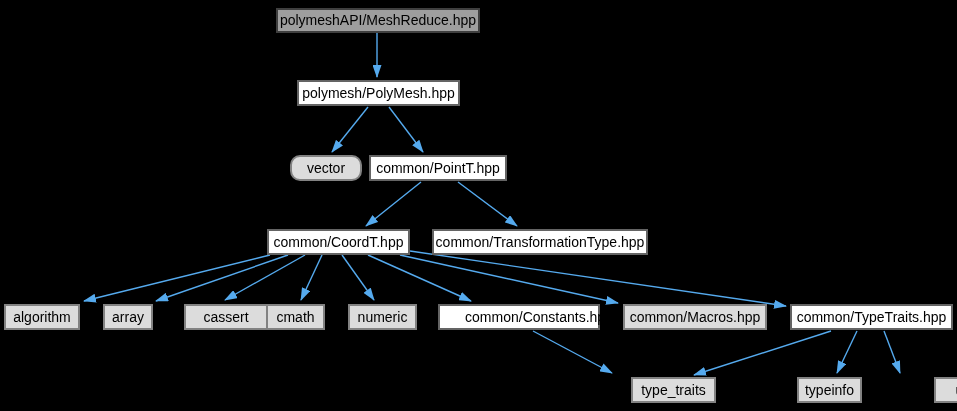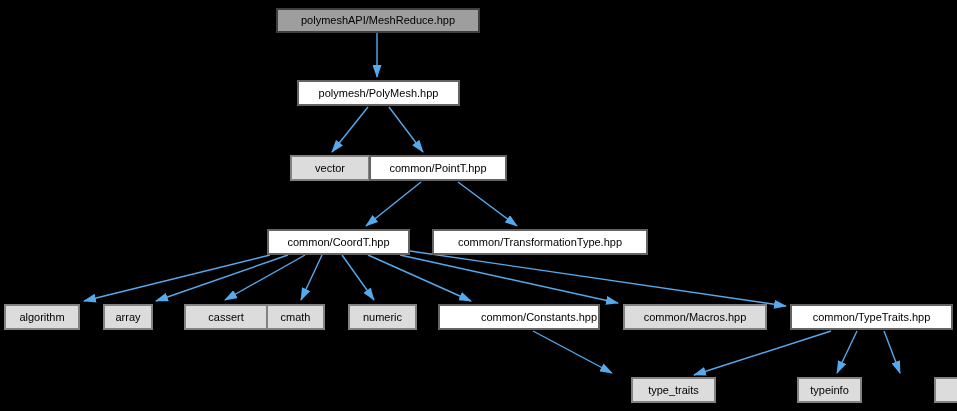--- a/index.html
+++ b/index.html
@@ -21,21 +21,21 @@
     background:var(--bg);
     overflow:hidden;
   }
   .edges{position:absolute;left:0;top:0;width:957px;height:411px;}
   .edges line{stroke:var(--edge);stroke-width:1.4;}
   .node{
     position:absolute;
     box-sizing:border-box;
     height:26px;
     display:flex;align-items:center;justify-content:center;
-    font-size:11px;line-height:13px;
+    font-size:14px;line-height:13px;
     color:var(--text);
     white-space:nowrap;
     cursor:default;
   }
   .node.root{background:var(--root-fill);border:2px solid var(--root-border);}
   .node.white{background:var(--node-fill);border:2px solid var(--node-border);cursor:pointer;}
   .node.leaf{background:var(--leaf-fill);border:2px solid var(--leaf-border);}
 </style>
 </head>
 <body>
@@ -64,21 +64,21 @@
     <line x1="533" y1="331" x2="612" y2="373" marker-end="url(#arrow)"></line>
     <line x1="831" y1="331" x2="694" y2="375" marker-end="url(#arrow)"></line>
     <line x1="857" y1="331" x2="837" y2="373" marker-end="url(#arrow)"></line>
     <line x1="884" y1="331" x2="900" y2="373" marker-end="url(#arrow)"></line>
   </svg>
 
   <div class="node root" style="left:276px;top:8px;width:204px;height:25px;">polymeshAPI/MeshReduce.hpp</div>
 
   <div class="node white" style="left:297px;top:80px;width:163px;">polymesh/PolyMesh.hpp</div>
 
-  <div class="node leaf" style="left:290px;top:155px;width:80px;">vector</div>
+  <div class="node leaf" style="left:290px;top:155px;width:72px;border-radius:10px;">vector</div>
   <div class="node white" style="left:267px;top:229px;width:143px;">common/CoordT.hpp</div>
 
   <div class="node white" style="left:369px;top:155px;width:138px;">common/PointT.hpp</div>
   <div class="node white" style="left:432px;top:229px;width:216px;">common/TransformationType.hpp</div>
 
   <div class="node leaf" style="left:4px;top:304px;width:76px;">algorithm</div>
   <div class="node leaf" style="left:103px;top:304px;width:50px;">array</div>
   <div class="node leaf" style="left:184px;top:304px;width:84px;">cassert</div>
   <div class="node leaf" style="left:266px;top:304px;width:59px;">cmath</div>
   <div class="node leaf" style="left:348px;top:304px;width:69px;">numeric</div>

